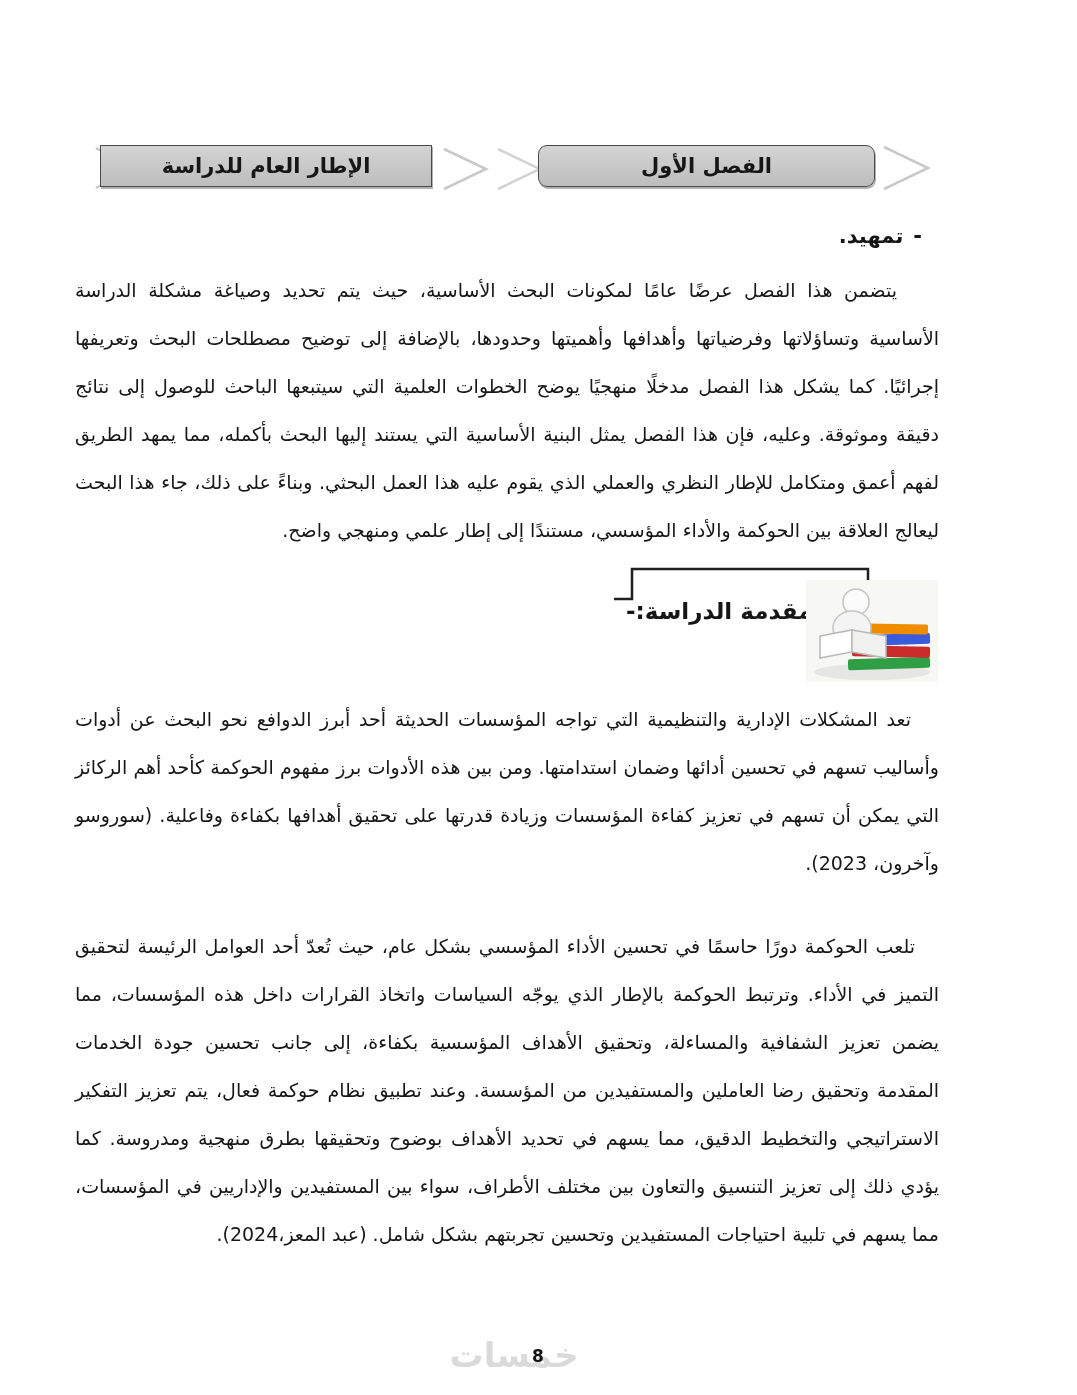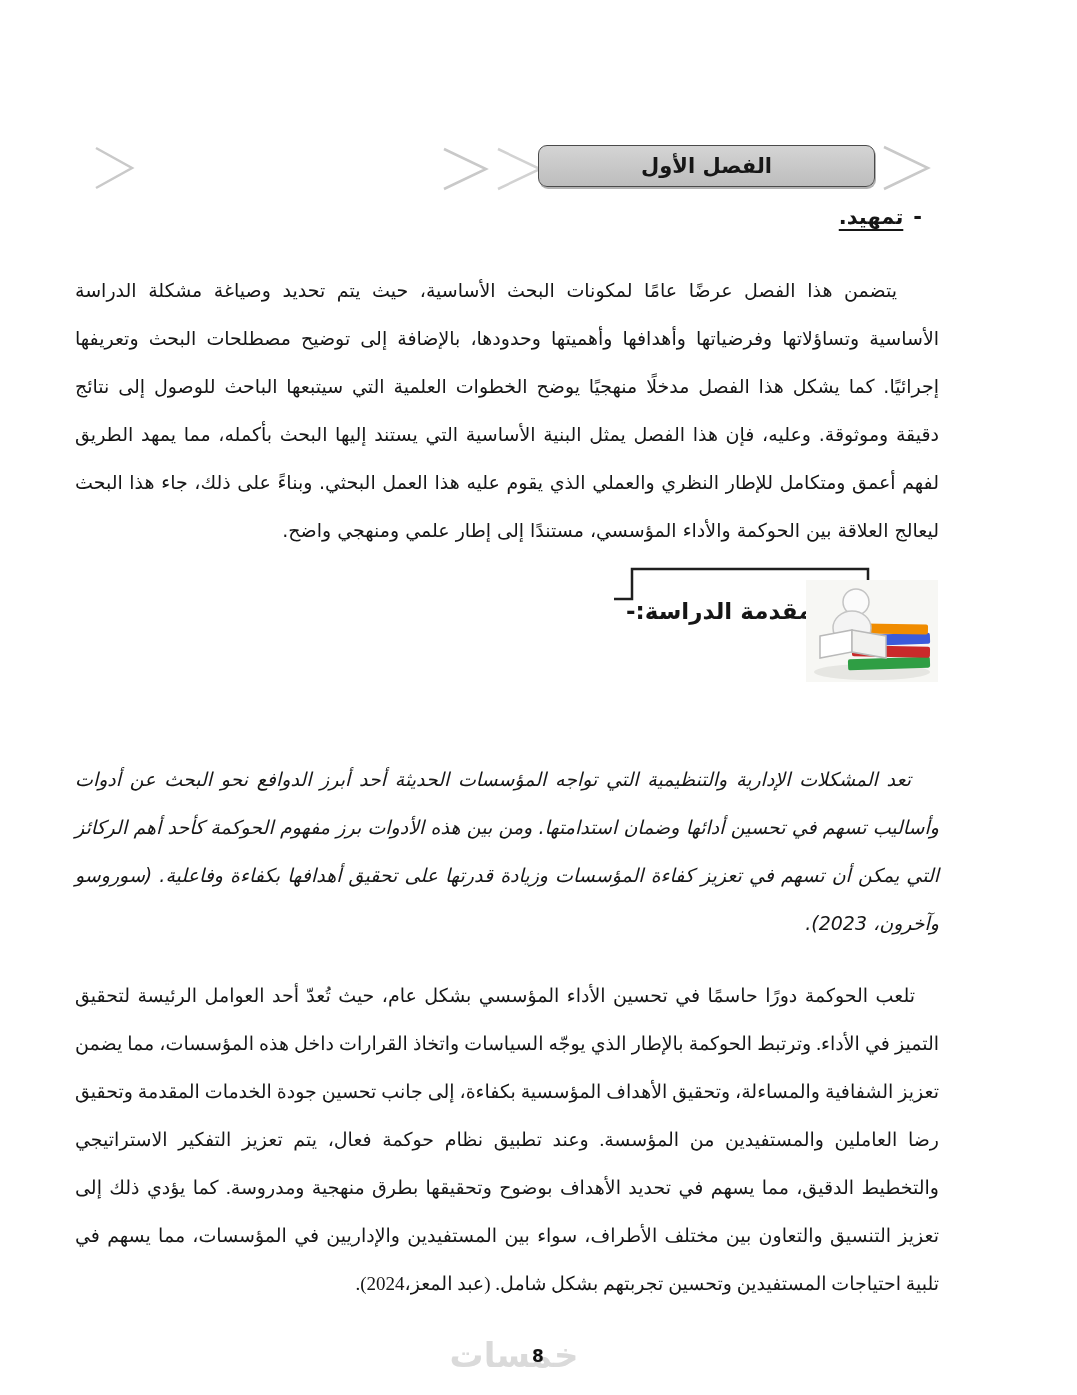--- a/index.html
+++ b/index.html
@@ -34,35 +34,35 @@
 
   
   .preamble-heading {
     position:absolute;
     top:205px; right:155px;
     direction:rtl;
     font-size:21px; font-weight:bold;
     display:flex; gap:10px; align-items:baseline;
   }
   .preamble-heading .t {
-    text-decoration:underline;
     text-underline-offset:5px;
     text-decoration-thickness:2px;
+    margin-top:19px;
   }
   .para {
     position:absolute;
     left:75px; right:138px;
     direction:rtl;
     text-align:justify;
     font-size:19px;
     line-height:48px;
   }
   .para-preamble { top:247px; text-indent:42px; }
-  .para-intro1   { top:736px; text-indent:28px;font-style:italic; }
-  .para-intro2   { top:953px; text-indent:24px;font-family:Liberation Serif, serif; }
+  .para-intro1   { top:676px; text-indent:28px; }
+  .para-intro2   { top:903px; text-indent:24px; }
 
   
   .intro-tab-outline { position:absolute; left:610px; top:561px; z-index:1; }
   .intro-heading {
     position:absolute;
     left:626px; top:598px;
     direction:rtl;
     font-size:23px; font-weight:bold;
     z-index:2;
     white-space:nowrap;
@@ -102,20 +102,23 @@
     <polyline points="6,2 48,22 6,42" fill="none" stroke="#c9c9c9" stroke-width="2.5"></polyline>
     <polyline points="60,2 102,22 60,42" fill="none" stroke="#d2d2d2" stroke-width="2.5"></polyline>
   </svg>
   <svg class="chev" style="left:878px; top:145px;" width="75" height="46" viewBox="0 0 75 46">
     <polyline points="6,2 50,23 6,44" fill="none" stroke="#c9c9c9" stroke-width="2.5"></polyline>
   </svg>
 
   <div class="title-box chapter-box">
     <span>الفصل الأول</span>
   </div>
+  <div class="title-box framework-box">
+    <span>الإطار العام للدراسة</span>
+  </div>
 
   <div class="preamble-heading">
     <span class="d">-</span>
     <span class="t">تمهيد.</span>
   </div>
 
   <p class="para para-preamble">يتضمن هذا الفصل عرضًا عامًا لمكونات البحث الأساسية، حيث يتم تحديد وصياغة مشكلة الدراسة الأساسية وتساؤلاتها وفرضياتها وأهدافها وأهميتها وحدودها، بالإضافة إلى توضيح مصطلحات البحث وتعريفها إجرائيًا. كما يشكل هذا الفصل مدخلًا منهجيًا يوضح الخطوات العلمية التي سيتبعها الباحث للوصول إلى نتائج دقيقة وموثوقة. وعليه، فإن هذا الفصل يمثل البنية الأساسية التي يستند إليها البحث بأكمله، مما يمهد الطريق لفهم أعمق ومتكامل للإطار النظري والعملي الذي يقوم عليه هذا العمل البحثي. وبناءً على ذلك، جاء هذا البحث ليعالج العلاقة بين الحوكمة والأداء المؤسسي، مستندًا إلى إطار علمي ومنهجي واضح.</p>
 
   <svg class="intro-tab-outline" width="268" height="88" viewBox="0 0 268 88">
     <polyline points="4,38 22,38 22,8 258,8 258,70" fill="none" stroke="#1f1f1f" stroke-width="2.5"></polyline>

